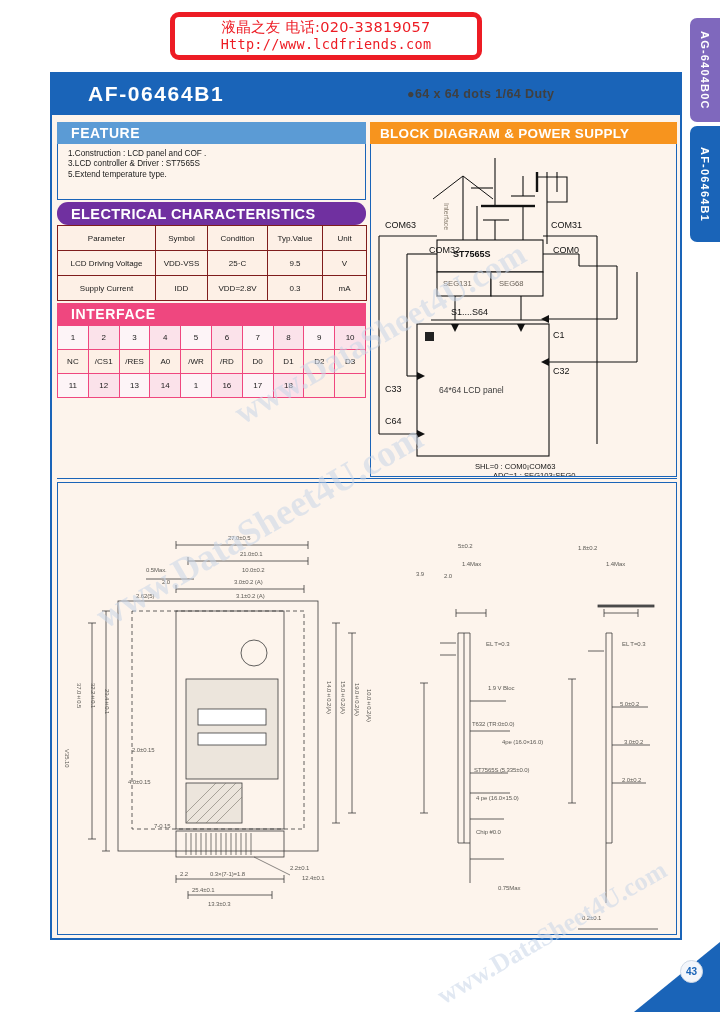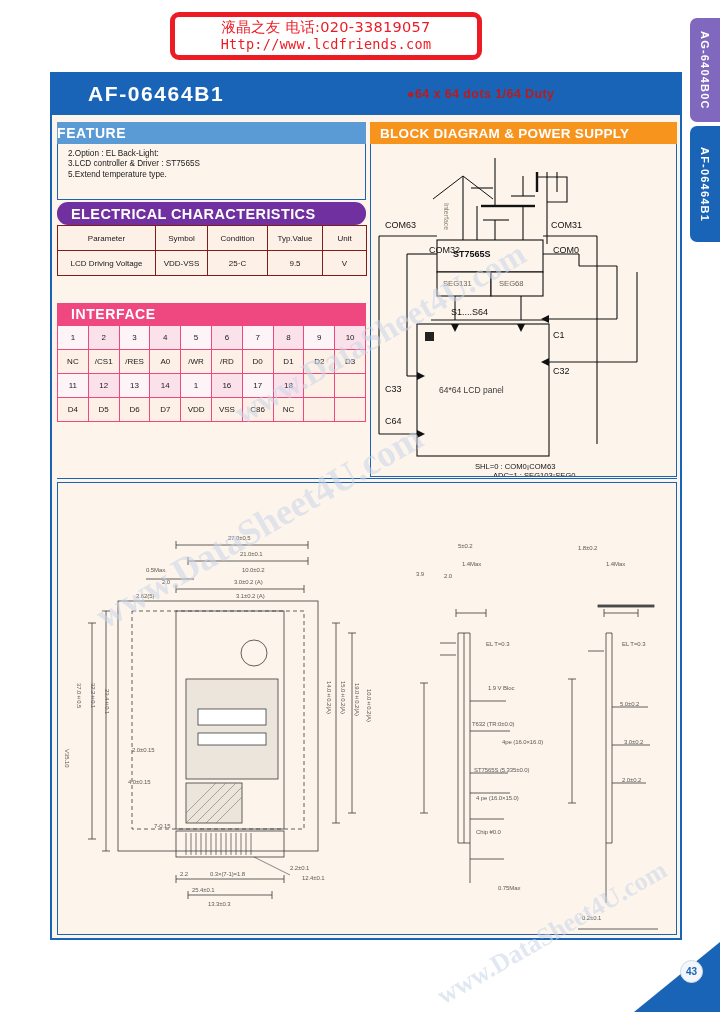--- a/index.html
+++ b/index.html
@@ -46,32 +46,32 @@
   .frame-head{
     position:absolute;left:0;top:0;width:100%;height:41px;
     background:#1a64b8;
   }
   .model-title{
     position:absolute;left:36px;top:8px;
     color:#ffffff;font-weight:bold;font-size:21px;letter-spacing:1.6px;
   }
   .model-sub{
     position:absolute;left:355px;top:13px;
-    color:#b91c1c;font-weight:bold;font-size:12.5px;letter-spacing:.4px;
+    color:#404040;font-weight:bold;font-size:12.5px;letter-spacing:.4px;
   }
 
   
   .sec-head{
     position:absolute;box-sizing:border-box;
     color:#ffffff;font-weight:bold;
     display:flex;align-items:center;
   }
   .sec-feature{
     left:5px;top:48px;width:309px;height:22px;background:#5b9bd5;
-    font-size:14px;letter-spacing:.6px;
+    padding-left:14px;font-size:14px;letter-spacing:.6px;
   }
   .sec-elec{
     left:5px;top:128px;width:309px;height:23px;background:#7030a0;
     padding-left:14px;font-size:14.5px;letter-spacing:.4px;border-radius:11px;
   }
   .sec-iface{
     left:5px;top:229px;width:309px;height:22px;background:#ef477f;
     padding-left:14px;font-size:14px;letter-spacing:.6px;
   }
   .sec-block{
@@ -187,21 +187,21 @@
 
     <div class="frame-head"></div>
     <div class="model-title">AF-06464B1</div>
     <div class="model-sub">●64 x 64 dots 1/64 Duty</div>
 
     <div class="sec-head sec-feature">
       <span>FEATURE</span>
     </div>
     <div class="feature-box">
       <div class="feat-list">
-        <div class="feat-item">2.Option : EL Back-Light:</div>
+        <div class="feat-item">1.Construction : LCD panel and COF .</div>
         <div class="feat-item">3.LCD controller &amp; Driver : ST7565S</div>
         <div class="feat-item">5.Extend temperature type.</div>
       </div>
     </div>
 
     <div class="sec-head sec-elec">
       <span>ELECTRICAL  CHARACTERISTICS</span>
     </div>
     <table class="elec-table">
       <colgroup>
@@ -218,20 +218,27 @@
         <td>Condition</td>
         <td>Typ.Value</td>
         <td>Unit</td>
       </tr>
       <tr>
         <td>LCD  Driving  Voltage</td>
         <td>VDD-VSS</td>
         <td>25·C</td>
         <td>9.5</td>
         <td>V</td>
+      </tr>
+      <tr>
+        <td>Supply  Current</td>
+        <td>IDD</td>
+        <td>VDD=2.8V</td>
+        <td>0.3</td>
+        <td>mA</td>
       </tr>
     </tbody>
       </table>
 
     <div class="sec-head sec-iface">
       <span>INTERFACE</span>
     </div>
     <table class="iface-table">
       <tbody>
           <tr>
@@ -263,32 +270,20 @@
         <td class="num">12</td>
         <td class="num">13</td>
         <td class="num">14</td>
         <td class="num">1</td>
         <td class="num">16</td>
         <td class="num">17</td>
         <td class="num">18</td>
         <td class="empty"></td>
         <td class="empty"></td>
       </tr>
-      <tr>
-        <td class="nam">D4</td>
-        <td class="nam">D5</td>
-        <td class="nam">D6</td>
-        <td class="nam">D7</td>
-        <td class="nam">VDD</td>
-        <td class="nam">VSS</td>
-        <td class="nam">C86</td>
-        <td class="nam">NC</td>
-        <td class="empty"></td>
-        <td class="empty"></td>
-      </tr>
     </tbody>
       </table>
 
     <div class="sec-head sec-block">
       <span>BLOCK  DIAGRAM &amp; POWER SUPPLY</span>
     </div>
     <div class="block-panel">
       <svg class="bd-svg" width="307" height="333" viewBox="0 0 307 333">
         <g stroke="#111" fill="none" stroke-width="1.1">
 

